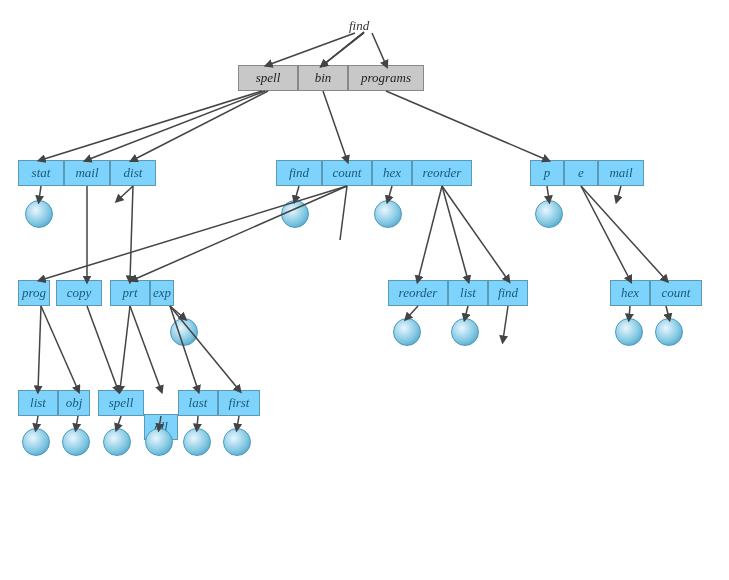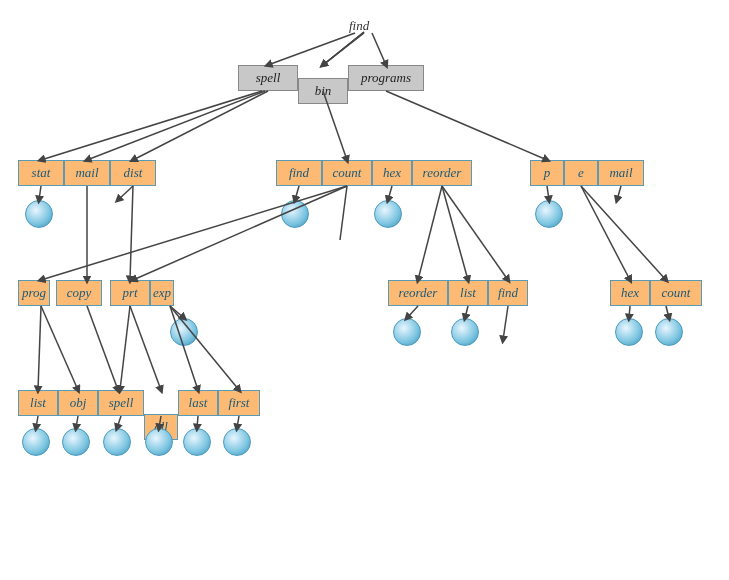--- a/index.html
+++ b/index.html
@@ -6,21 +6,21 @@
     body {
       background: #fff;
       font-family: Georgia, 'Times New Roman', serif;
       width: 729px;
       height: 580px;
       overflow: hidden;
       position: relative;
     }
     .node-box {
       position: absolute;
-      background: #fdba74;
+      background: #7dd3fc;
       border: 1.5px solid #5a9ab5;
       font-style: italic;
       font-size: 13px;
       color: #1a5a7a;
       display: flex;
       align-items: center;
       justify-content: center;
       height: 26px;
     }
     .node-box.grey {
@@ -53,21 +53,21 @@
 </head>
 <body>
 
 <svg class="lines" id="svg-lines"></svg>
 
 <div class="node-label" style="left:349px; top:18px;">find</div>
 
 <div class="node-box grey" style="left:238px; top:65px; width:60px;">
     <span>spell</span>
   </div>
-<div class="node-box grey" style="left:298px; top:78px; width:50px;font-style:italic;">
+<div class="node-box grey" style="left:298px; top:65px; width:50px;font-style:italic;">
     <span>bin</span>
   </div>
 <div class="node-box grey" style="left:348px; top:65px; width:76px;">
     <span>programs</span>
   </div>
 
 <div class="node-box" style="left:18px; top:160px; width:46px;">
     <span>stat</span>
   </div>
 <div class="node-box" style="left:64px; top:160px; width:46px;">
@@ -137,21 +137,21 @@
 
 <div class="leaf-circle" style="left:170px; top:318px;"></div>
 <div class="leaf-circle" style="left:393px; top:318px;"></div>
 <div class="leaf-circle" style="left:451px; top:318px;"></div>
 <div class="leaf-circle" style="left:615px; top:318px;"></div>
 <div class="leaf-circle" style="left:655px; top:318px;"></div>
 
 <div class="node-box" style="left:18px; top:390px; width:40px;">
     <span>list</span>
   </div>
-<div class="node-box" style="left:58px; top:390px; width:40px;">
+<div class="node-box" style="left:58px; top:390px; width:32px;">
     <span>obj</span>
   </div>
 <div class="node-box" style="left:98px; top:390px; width:46px;">
     <span>spell</span>
   </div>
 <div class="node-box" style="left:144px; top:390px; width:34px;margin-top:24px;">
     <span>all</span>
   </div>
 <div class="node-box" style="left:178px; top:390px; width:40px;">
     <span>last</span>

